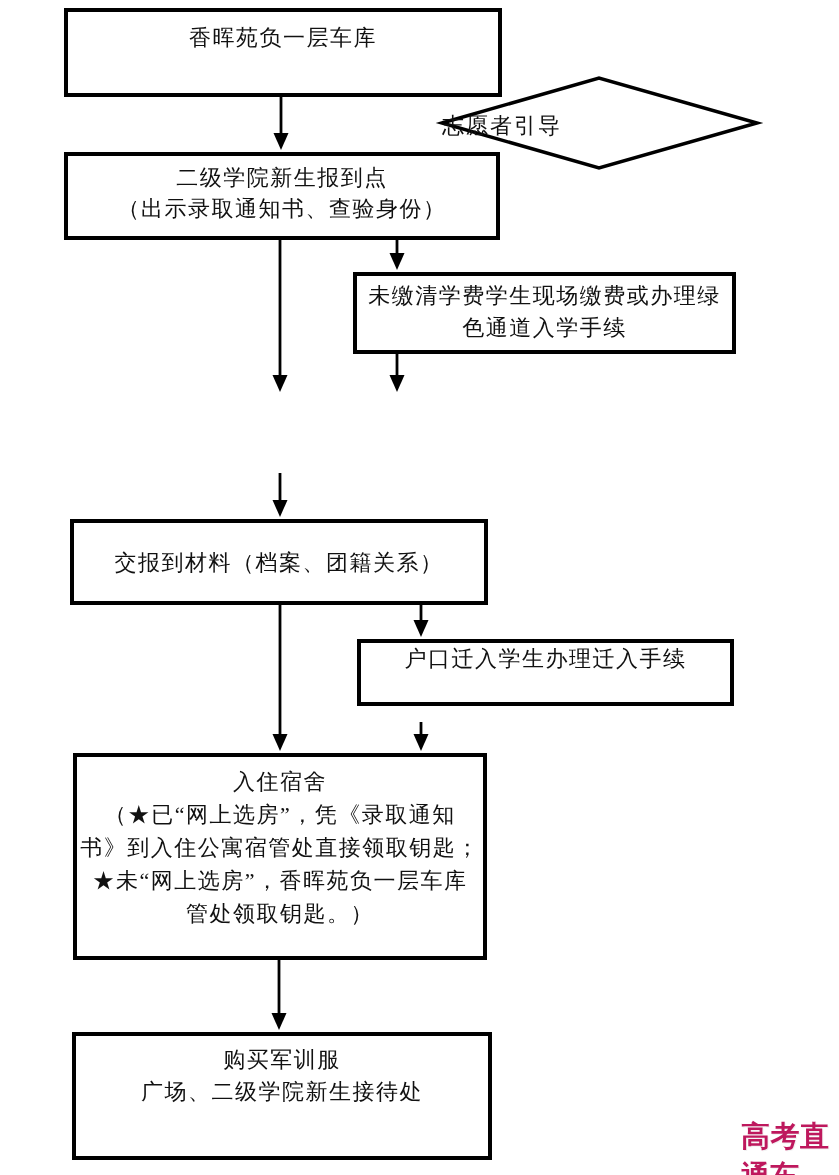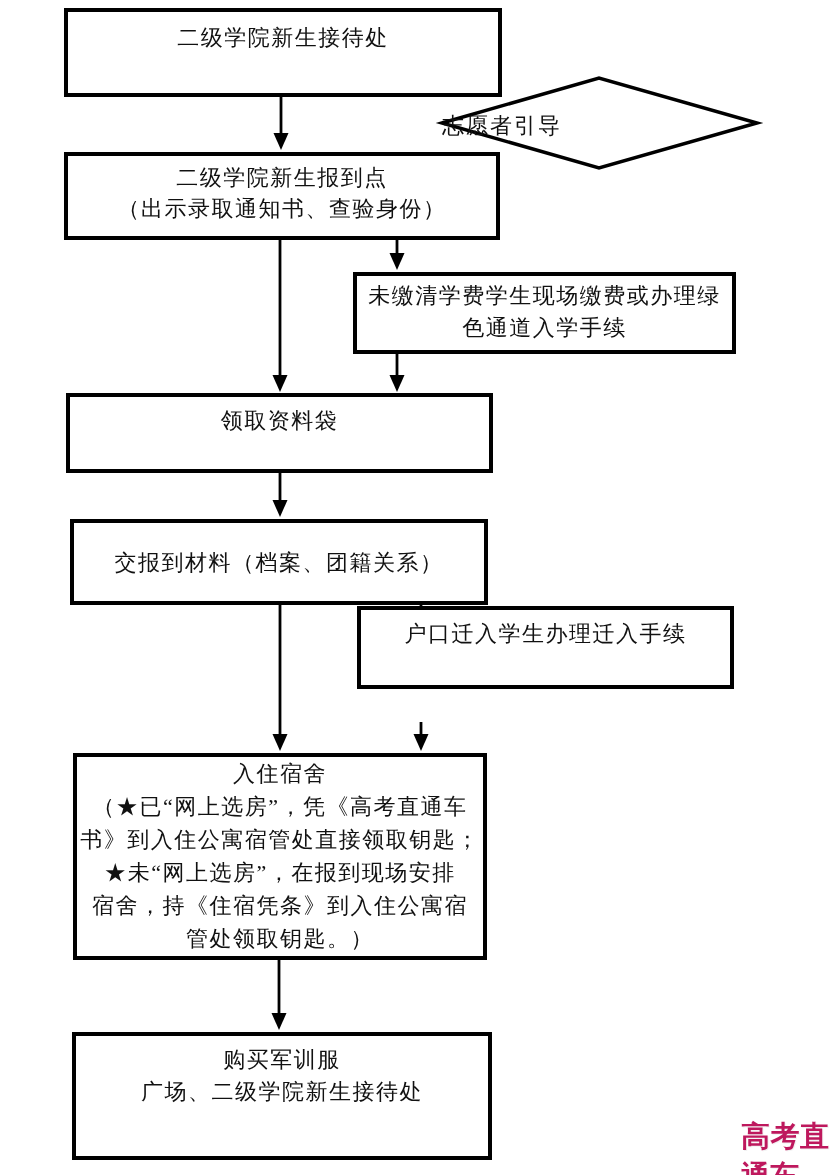--- a/index.html
+++ b/index.html
@@ -34,22 +34,22 @@
     letter-spacing: 1.5px;
   }
   .node .tline {
     white-space: nowrap;
   }
   .node-reception   { left: 64px;  top: 8px;    width: 438px; height: 89px;  padding-top: 10px; }
   .node-checkin     { left: 64px;  top: 152px;  width: 436px; height: 88px;  padding-top: 6px; }
   .node-tuition     { left: 353px; top: 272px;  width: 383px; height: 82px;  padding-top: 4px;  line-height: 32px; }
   .node-bag         { left: 66px;  top: 393px;  width: 427px; height: 80px;  padding-top: 8px; }
   .node-submit      { left: 70px;  top: 519px;  width: 418px; height: 86px;  padding-top: 24px; }
-  .node-hukou       { left: 357px; top: 606px;  width: 377px; height: 83px;  padding-top: 8px; }
-  .node-dorm        { left: 73px;  top: 753px;  width: 414px; height: 207px; padding-top: 0;  line-height: 33px; }
+  .node-hukou       { left: 357px; top: 639px;  width: 377px; height: 67px;  padding-top: 0; }
+  .node-dorm        { left: 73px;  top: 753px;  width: 414px; height: 207px; padding-top: 8px;  line-height: 33px; }
   .node-uniform     { left: 72px;  top: 1032px; width: 420px; height: 128px; padding-top: 8px;  line-height: 32px; }
   .diamond-label {
     position: absolute;
     left: 442px;
     top: 111px;
     width: 315px;
     font-size: 22px;
     letter-spacing: 2px;
   }
   .watermark {
@@ -114,53 +114,49 @@
       <polygon points="413.5,734 428.5,734 421,751" fill="#000000"></polygon>
     </g>
 
     <g>
       <line x1="279" y1="960" x2="279" y2="1016" stroke="#000000" stroke-width="2.8"></line>
       <polygon points="271.5,1013 286.5,1013 279,1030" fill="#000000"></polygon>
     </g>
   </svg>
 
   <div class="node node-reception">
-    <div class="tline">二级学院新生接待处</div>
+    <div class="tline">香晖苑负一层车库</div>
   </div>
 
   <div class="diamond-label">志愿者引导</div>
 
   <div class="node node-tuition">
     <div class="tline">未缴清学费学生现场缴费或办理绿</div>
     <div class="tline">色通道入学手续</div>
   </div>
 
   <div class="node node-checkin">
     <div class="tline">二级学院新生报到点</div>
     <div class="tline">（出示录取通知书、查验身份）</div>
   </div>
 
-  <div class="node node-bag">
-    <div class="tline">领取资料袋</div>
-  </div>
 
   <div class="node node-submit">
     <div class="tline">交报到材料（档案、团籍关系）</div>
   </div>
 
   <div class="node node-hukou">
     <div class="tline">户口迁入学生办理迁入手续</div>
   </div>
 
   <div class="node node-dorm">
     <div class="tline">入住宿舍</div>
-    <div class="tline">（★已“网上选房”，凭《高考直通车</div>
+    <div class="tline">（★已“网上选房”，凭《录取通知</div>
     <div class="tline">书》到入住公寓宿管处直接领取钥匙；</div>
-    <div class="tline">★未“网上选房”，在报到现场安排</div>
-    <div class="tline">宿舍，持《住宿凭条》到入住公寓宿</div>
+    <div class="tline">★未“网上选房”，香晖苑负一层车库</div>
     <div class="tline">管处领取钥匙。）</div>
   </div>
 
   <div class="node node-uniform">
     <div class="tline">购买军训服</div>
     <div class="tline">广场、二级学院新生接待处</div>
   </div>
 
   <div class="watermark">高考直通车</div>
 

